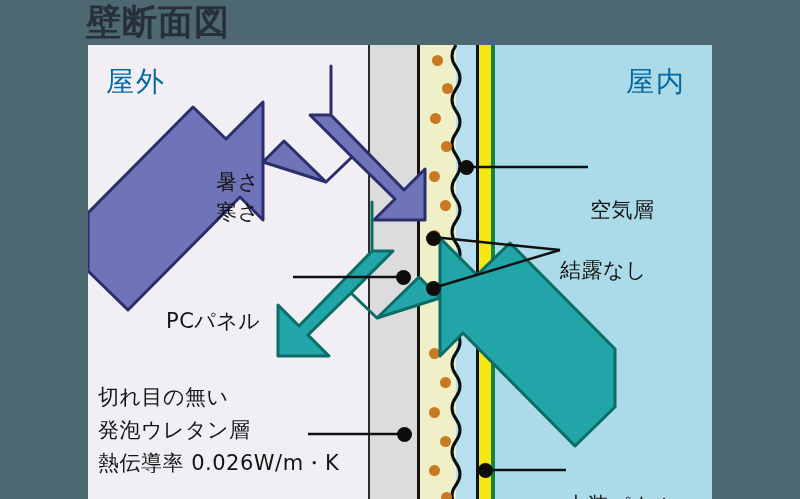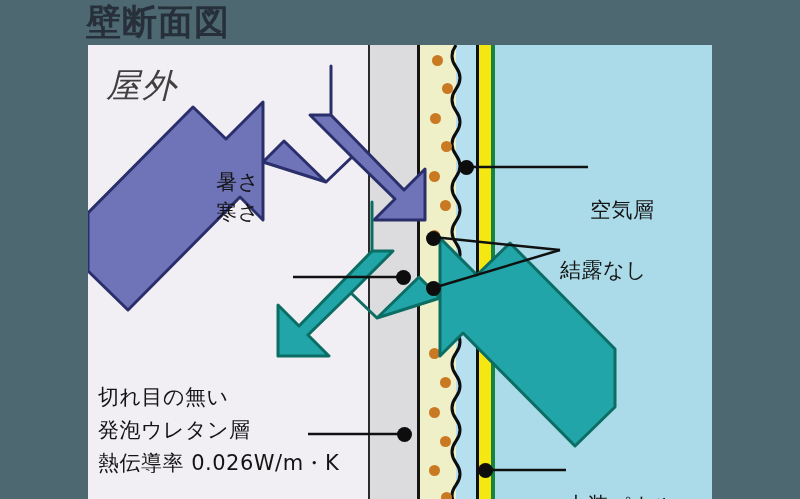--- a/index.html
+++ b/index.html
@@ -41,23 +41,22 @@
   
   .wave { position: absolute; left: 356px; top: 0; width: 18px; height: 454px; }
 
   
   .dots { position: absolute; left: 332px; top: 0; width: 36px; height: 454px; }
   .dot-f { position: absolute; width: 11px; height: 11px; border-radius: 50%;
            background: #c87922; }
 
   
   .rlabel {
-    position: absolute; font-size: 34px; color: #404040; font-weight: normal;
+    position: absolute; font-size: 28px; color: #0369a1; font-weight: normal;
     letter-spacing: 2px;
-    font-style: italic;
   }
   .lbl-outdoor { left: 18px; top: 18px; }
   .lbl-indoor  { left: 538px; top: 18px; }
 
   
   .ctext {
     position: absolute; font-size: 21px; color: #141414;
     line-height: 30px; white-space: pre-line; letter-spacing: 0.5px;
   }
   .t-heatcold  { left: 128px; top: 122px; text-align: left; }
@@ -207,23 +206,25 @@
     </svg>
 
     <div class="ldot" style="left:371px; top:115px;"></div>
     <div class="ldot" style="left:338px; top:186px;"></div>
     <div class="ldot" style="left:338px; top:236px;"></div>
     <div class="ldot" style="left:308px; top:225px;"></div>
     <div class="ldot" style="left:309px; top:382px;"></div>
     <div class="ldot" style="left:390px; top:418px;"></div>
 
     <div class="rlabel lbl-outdoor">屋外</div>
+    <div class="rlabel lbl-indoor">屋内</div>
 
     <div class="ctext t-heatcold">暑さ
 寒さ</div>
+    <div class="ctext t-pcpanel">PCパネル</div>
     <div class="ctext t-foam">切れ目の無い
 発泡ウレタン層
 熱伝導率 0.026W/m・K</div>
     <div class="ctext t-air">空気層</div>
     <div class="ctext t-nocond">結露なし</div>
     <div class="ctext t-inpanel">内装パネル</div>
 
   </div>
 </div>
 

